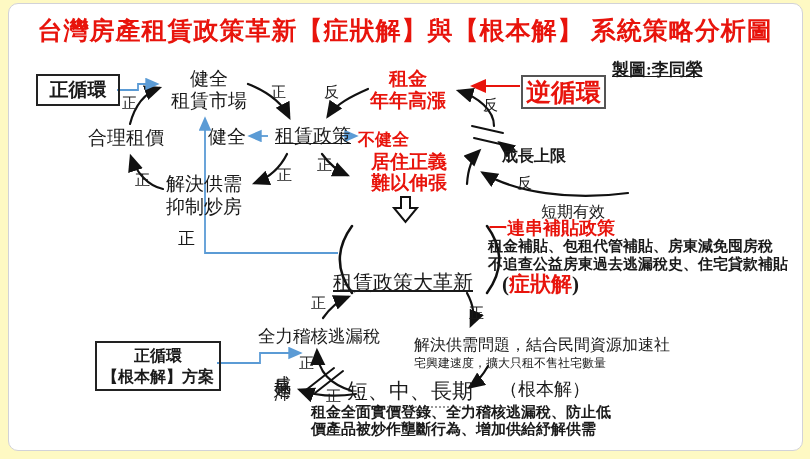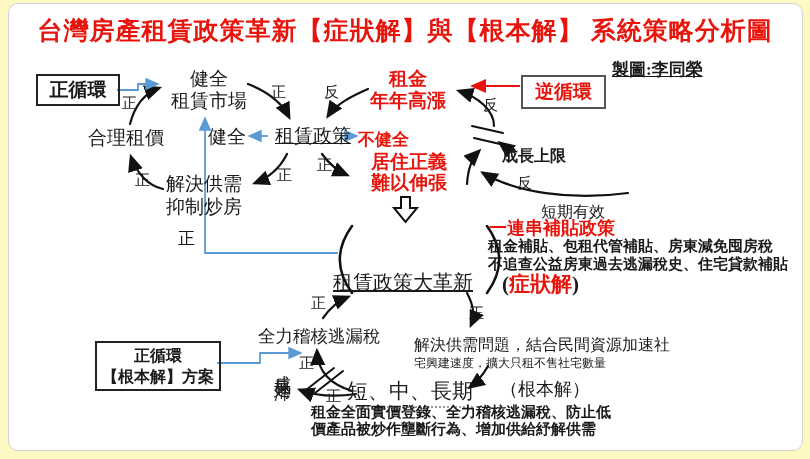--- a/index.html
+++ b/index.html
@@ -9,21 +9,21 @@
          border:1px solid #d2d2d8;border-radius:10px;}
   .abs{position:absolute;white-space:nowrap;}
   .ctr{text-align:center;}
   .red{color:#e8140c;}
   .b{font-weight:bold;}
   .u{text-decoration:underline;}
   .title{left:0;top:14px;width:810px;text-align:center;font-size:25px;font-weight:bold;color:#e8140c;letter-spacing:1px;}
   .credit{left:612px;top:58px;font-size:17px;font-weight:bold;text-decoration:underline;}
   .boxed{border:2px solid #222;display:flex;align-items:center;justify-content:center;}
   .pos-box{left:36px;top:74px;width:80px;height:28px;font-size:19px;font-weight:bold;}
-  .neg-box{left:521px;top:75px;width:81px;height:30px;font-size:19px;font-weight:bold;border-color:#555;}
+  .neg-box{left:521px;top:75px;width:81px;height:30px;font-size:25px;font-weight:bold;border-color:#555;}
   .root-box{left:95px;top:341px;width:122px;height:46px;font-size:16px;font-weight:bold;
             flex-direction:column;line-height:21px;}
   .node{font-size:19px;line-height:22px;}
   .lbl{font-size:15px;}
   .lbl-big{font-size:17px;}
   .small-txt{font-size:15px;line-height:17.5px;}
   .vert{writing-mode:vertical-rl;letter-spacing:3px;}
   svg.overlay{position:absolute;left:0;top:0;pointer-events:none;}
   .dotted-u{border-bottom:2px dotted #9a9a9a;padding-bottom:1px;}
 </style>

